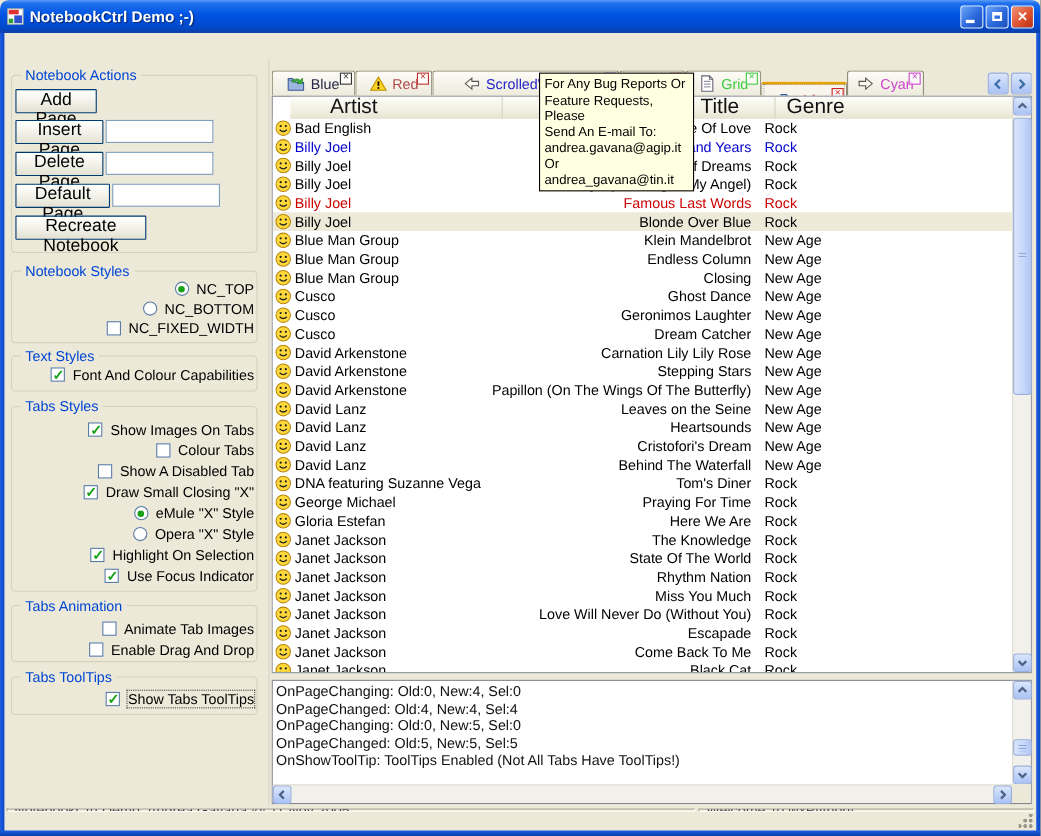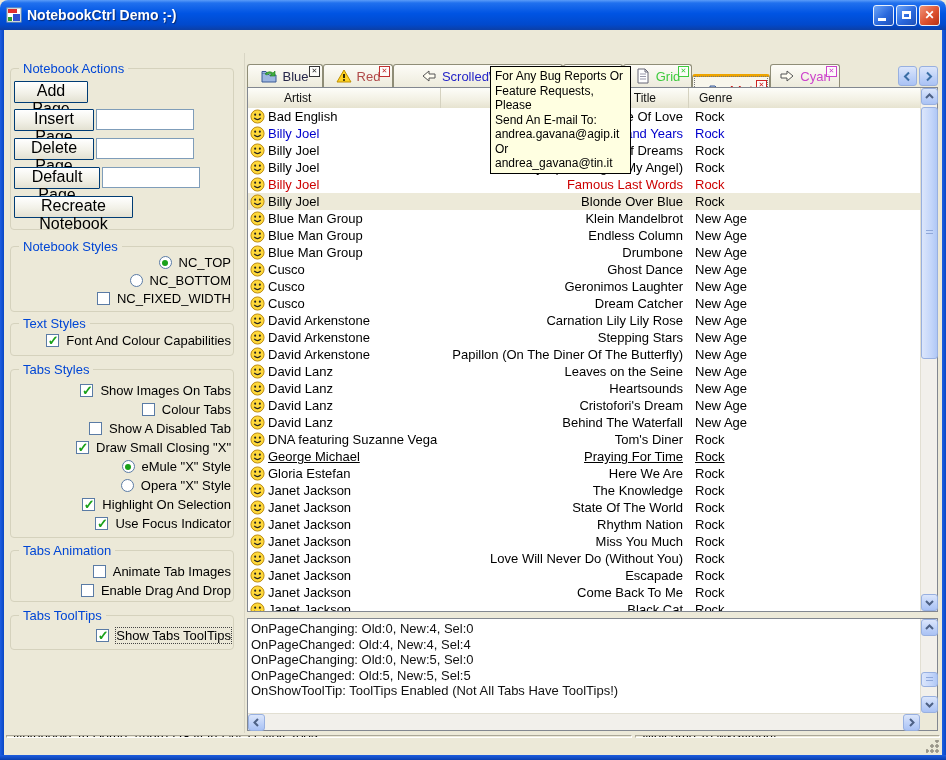--- a/index.html
+++ b/index.html
@@ -46,21 +46,21 @@
   .tab.selected{height:29px;margin-top:16px;border-top:3px solid #eda400;background:#f8f6ec;outline:1px dotted #777;outline-offset:-3px;}
   .tab-label{font-size:13px;white-space:nowrap;}
   .tab.selected .tab-label{font-weight:bold;text-decoration:underline;}
   .tab-icon{width:16px;height:16px;flex:none;display:inline-block;}
   .tab-close{position:absolute;top:1px;right:2px;width:9px;height:9px;border:1px solid currentColor;font-size:7px;line-height:8px;text-align:center;background:rgba(255,255,255,.7);box-sizing:content-box;}
   .tab.selected .tab-close{top:3px;}
   .tabnav{position:absolute;right:0;top:8px;display:flex;gap:2px;z-index:5;}
   .navbtn{width:19px;height:20px;border:1px solid #98b0e0;border-radius:3px;background:linear-gradient(180deg,#dce6fb,#bcd0f8 60%,#aac2f4);display:flex;align-items:center;justify-content:center;box-sizing:border-box;}
   
   .list{position:absolute;left:247px;top:87px;width:691px;height:525px;border:1px solid #828790;background:#fff;box-sizing:border-box;}
-  .lheader{position:absolute;left:0;top:0;right:17px;height:20px;display:flex;font-size:12px;color:#111;
+  .lheader{position:absolute;left:16px;top:0;right:17px;height:20px;display:flex;font-size:19px;color:#111;
     background:linear-gradient(180deg,#fdfdf9,#f2f0e3 60%,#e6e3d0);border-bottom:1px solid #cbc7b8;text-align:right;}
   .hc{box-sizing:border-box;border-right:1px solid #d5d2c0;display:flex;align-items:center;height:100%;}
   .hc.artist{width:193px;padding-left:36px;}
   .hc.title{width:248px;justify-content:flex-end;padding-right:32px;}
   .hc.genre{flex:1;padding-left:10px;border-right:none;}
   .lrows{position:absolute;left:0;top:20px;right:17px;bottom:0;overflow:hidden;background:#fff;}
   .lrow{display:flex;height:17px;align-items:center;font-size:13px;color:#000;white-space:nowrap;}
   .lrow.selected{background:#edead9;}
   .c-artist{width:193px;display:flex;align-items:center;gap:3px;padding-left:2px;box-sizing:border-box;overflow:hidden;}
   .c-title{width:248px;text-align:right;padding-right:6px;box-sizing:border-box;overflow:hidden;}
@@ -406,21 +406,21 @@
         <div class="lrow" style="color: rgb(0, 0, 0);">
           <span class="c-artist">
             <span class="smiley"><svg width="15" height="15" viewBox="0 0 16 16">
                 <circle cx="8" cy="8" r="7" fill="#ffd93b" stroke="#b8860b"></circle>
                 <circle cx="5.5" cy="6" r="1.1" fill="#222"></circle>
                 <circle cx="10.5" cy="6" r="1.1" fill="#222"></circle>
                 <path d="M4.5 9.5 Q8 13 11.5 9.5" fill="none" stroke="#222" stroke-width="1.3"></path>
               </svg></span>
             <span>Blue Man Group</span>
           </span>
-          <span class="c-title">Drumbone</span>
+          <span class="c-title">Closing</span>
           <span class="c-genre">New Age</span>
         </div>
         <div class="lrow" style="color: rgb(0, 0, 0);">
           <span class="c-artist">
             <span class="smiley"><svg width="15" height="15" viewBox="0 0 16 16">
                 <circle cx="8" cy="8" r="7" fill="#ffd93b" stroke="#b8860b"></circle>
                 <circle cx="5.5" cy="6" r="1.1" fill="#222"></circle>
                 <circle cx="10.5" cy="6" r="1.1" fill="#222"></circle>
                 <path d="M4.5 9.5 Q8 13 11.5 9.5" fill="none" stroke="#222" stroke-width="1.3"></path>
               </svg></span>
@@ -484,21 +484,21 @@
         <div class="lrow" style="color: rgb(0, 0, 0);">
           <span class="c-artist">
             <span class="smiley"><svg width="15" height="15" viewBox="0 0 16 16">
                 <circle cx="8" cy="8" r="7" fill="#ffd93b" stroke="#b8860b"></circle>
                 <circle cx="5.5" cy="6" r="1.1" fill="#222"></circle>
                 <circle cx="10.5" cy="6" r="1.1" fill="#222"></circle>
                 <path d="M4.5 9.5 Q8 13 11.5 9.5" fill="none" stroke="#222" stroke-width="1.3"></path>
               </svg></span>
             <span>David Arkenstone</span>
           </span>
-          <span class="c-title">Papillon (On The Diner Of The Butterfly)</span>
+          <span class="c-title">Papillon (On The Wings Of The Butterfly)</span>
           <span class="c-genre">New Age</span>
         </div>
         <div class="lrow" style="color: rgb(0, 0, 0);">
           <span class="c-artist">
             <span class="smiley"><svg width="15" height="15" viewBox="0 0 16 16">
                 <circle cx="8" cy="8" r="7" fill="#ffd93b" stroke="#b8860b"></circle>
                 <circle cx="5.5" cy="6" r="1.1" fill="#222"></circle>
                 <circle cx="10.5" cy="6" r="1.1" fill="#222"></circle>
                 <path d="M4.5 9.5 Q8 13 11.5 9.5" fill="none" stroke="#222" stroke-width="1.3"></path>
               </svg></span>
@@ -552,21 +552,21 @@
                 <circle cx="8" cy="8" r="7" fill="#ffd93b" stroke="#b8860b"></circle>
                 <circle cx="5.5" cy="6" r="1.1" fill="#222"></circle>
                 <circle cx="10.5" cy="6" r="1.1" fill="#222"></circle>
                 <path d="M4.5 9.5 Q8 13 11.5 9.5" fill="none" stroke="#222" stroke-width="1.3"></path>
               </svg></span>
             <span>DNA featuring Suzanne Vega</span>
           </span>
           <span class="c-title">Tom's Diner</span>
           <span class="c-genre">Rock</span>
         </div>
-        <div class="lrow" style="color: rgb(0, 0, 0); text-decoration: underline;">
+        <div class="lrow" style="color: rgb(0, 0, 0);">
           <span class="c-artist">
             <span class="smiley"><svg width="15" height="15" viewBox="0 0 16 16">
                 <circle cx="8" cy="8" r="7" fill="#ffd93b" stroke="#b8860b"></circle>
                 <circle cx="5.5" cy="6" r="1.1" fill="#222"></circle>
                 <circle cx="10.5" cy="6" r="1.1" fill="#222"></circle>
                 <path d="M4.5 9.5 Q8 13 11.5 9.5" fill="none" stroke="#222" stroke-width="1.3"></path>
               </svg></span>
             <span>George Michael</span>
           </span>
           <span class="c-title">Praying For Time</span>

